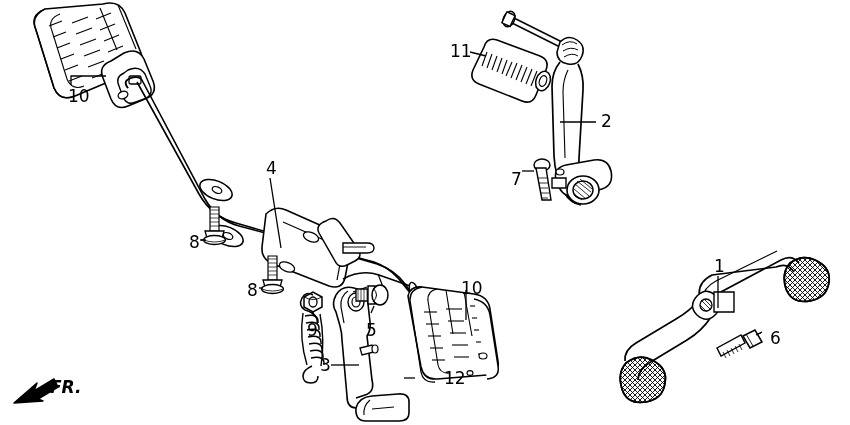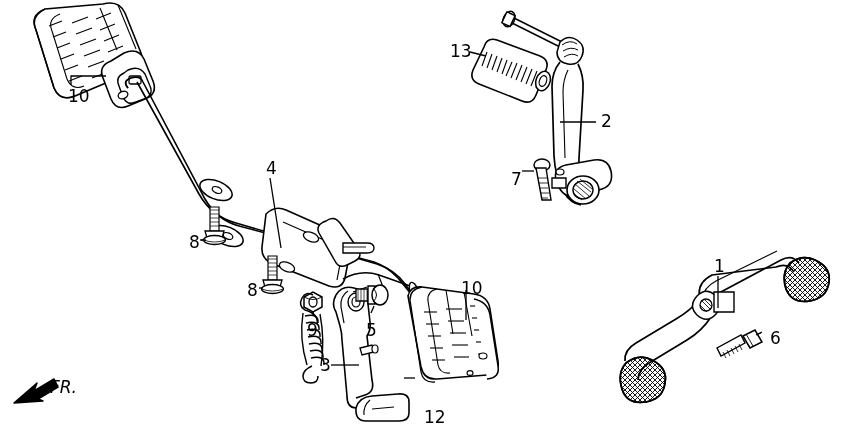--- a/index.html
+++ b/index.html
@@ -5,21 +5,21 @@
   html,body{margin:0;padding:0;background:#ffffff;}
   body{width:850px;height:425px;overflow:hidden;
        font-family:"DejaVu Sans Mono","Liberation Mono",monospace;}
   #sheet{position:relative;width:850px;height:425px;background:#fff;}
   #art{position:absolute;left:0;top:0;width:850px;height:425px;}
   .lbl{position:absolute;font-family:"DejaVu Sans","Liberation Sans",sans-serif;
        font-size:17px;font-weight:400;color:#000;line-height:1;white-space:nowrap;}
   .partno{position:absolute;font-family:"DejaVu Sans Mono","Liberation Mono",monospace;
        font-size:15px;letter-spacing:1.5px;color:#000;white-space:nowrap;}
   .frtxt{position:absolute;font-family:"DejaVu Sans","Liberation Sans",sans-serif;
-       font-size:17px;font-weight:400;font-style:italic;color:#000;white-space:nowrap;}
+       font-size:17px;font-weight:700;font-style:italic;color:#000;white-space:nowrap;}
 </style>
 </head>
 <body>
 
 <div id="sheet">
 
   <svg id="art" viewBox="0 0 850 425" xmlns="http://www.w3.org/2000/svg">
     <defs>
       <pattern id="hatchPad" width="5" height="5" patternUnits="userSpaceOnUse">
         <path d="M0 0 L5 5 M0 5 L5 0" stroke="#000" stroke-width="0.9" fill="none"></path>
@@ -321,16 +321,16 @@
   <div class="lbl" style="left:320px;top:357px;">3</div>
   <div class="lbl" style="left:266px;top:160px;">4</div>
   <div class="lbl" style="left:366px;top:322px;">5</div>
   <div class="lbl" style="left:770px;top:330px;">6</div>
   <div class="lbl" style="left:511px;top:171px;">7</div>
   <div class="lbl" style="left:189px;top:234px;">8</div>
   <div class="lbl" style="left:247px;top:282px;">8</div>
   <div class="lbl" style="left:307px;top:322px;">9</div>
   <div class="lbl" style="left:68px;top:88px;">10</div>
   <div class="lbl" style="left:461px;top:280px;">10</div>
-  <div class="lbl" style="left:450px;top:43px;">13</div>
-  <div class="lbl" style="left:424px;top:370px;margin-top:39px;">12</div>
+  <div class="lbl" style="left:450px;top:43px;">11</div>
+  <div class="lbl" style="left:444px;top:370px;">12</div>
 
 </div>
 
 </body></html>

